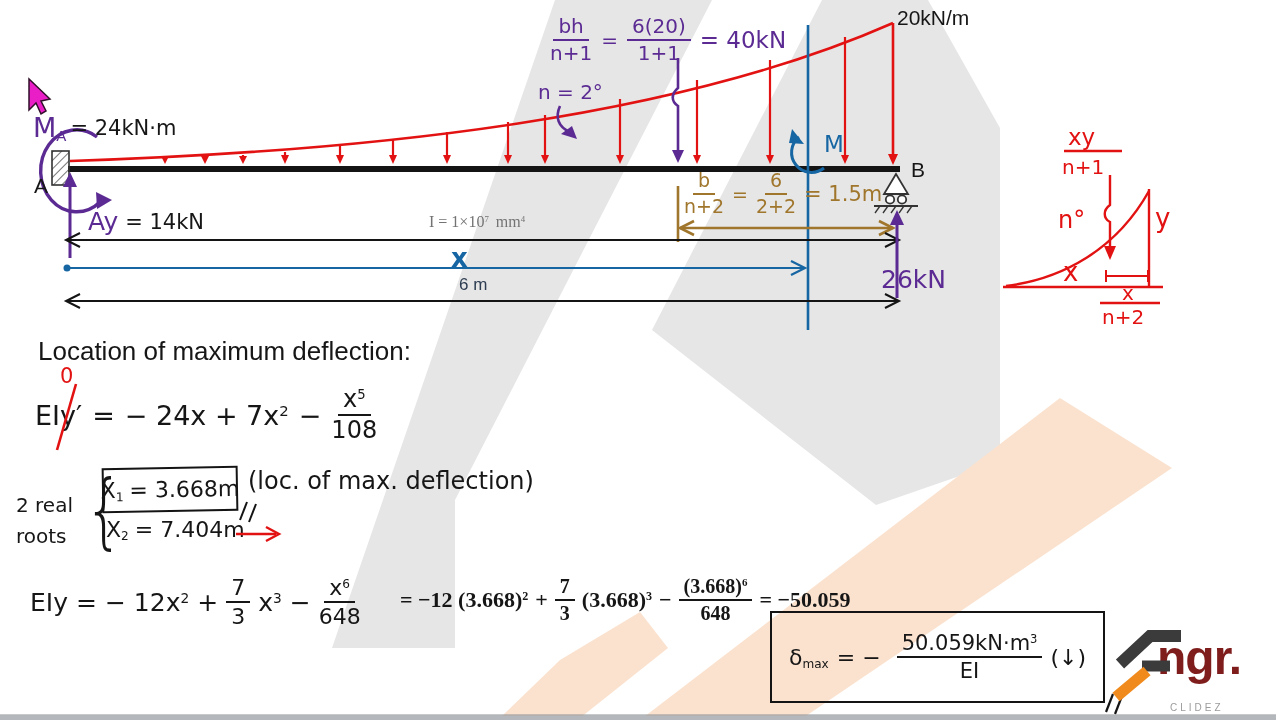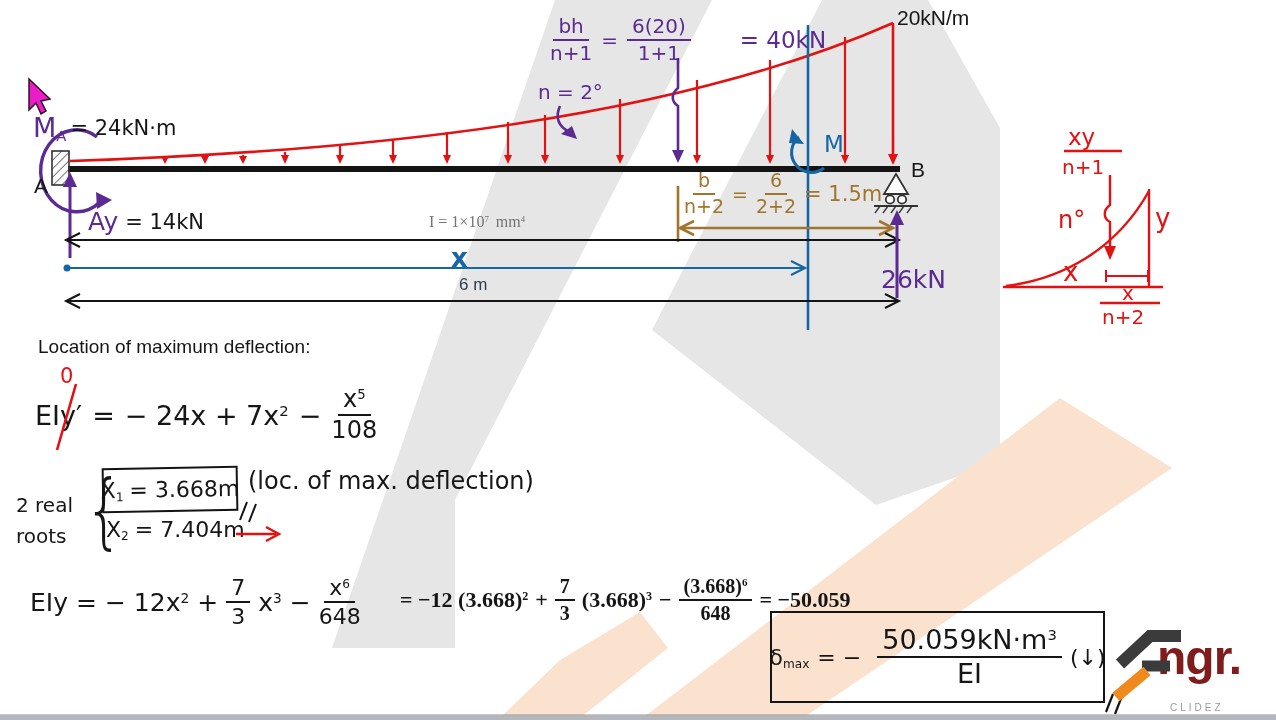--- a/index.html
+++ b/index.html
@@ -170,21 +170,21 @@
   <div class="abs hw purple row" style="left:550px;top:16px;gap:9px;font-size:20px;">
     <span class="frac">
         <span class="num">bh</span>
         <span class="den">n+1</span>
       </span>
     <span>=</span>
     <span class="frac">
         <span class="num">6(20)</span>
         <span class="den">1+1</span>
       </span>
-    <span style="font-size:23px;margin-left:40px;">= 40kN</span>
+    <span style="font-size:23px;">= 40kN</span>
   </div>
   <div class="abs hw purple" style="left:538px;top:80px;font-size:20px;">n = 2°</div>
   <div class="abs hw blue" style="left:824px;top:131px;font-size:23px;">M</div>
 
   <div class="abs hw brown row" style="left:684px;top:171px;gap:8px;font-size:19px;">
     <span class="frac">
         <span class="num">b</span>
         <span class="den">n+2</span>
       </span>
     <span>=</span>
@@ -204,21 +204,21 @@
   <div class="abs hw purple" style="left:881px;top:265px;font-size:25px;">26kN</div>
 
   <div class="abs hw red" style="left:1068px;top:124px;font-size:23px;">xy</div>
   <div class="abs hw red" style="left:1062px;top:155px;font-size:20px;">n+1</div>
   <div class="abs hw red" style="left:1058px;top:206px;font-size:24px;">n°</div>
   <div class="abs hw red" style="left:1155px;top:203px;font-size:26px;">y</div>
   <div class="abs hw red" style="left:1063px;top:257px;font-size:26px;">x</div>
   <div class="abs hw red" style="left:1122px;top:281px;font-size:20px;">x</div>
   <div class="abs hw red" style="left:1102px;top:305px;font-size:20px;">n+2</div>
 
-  <div class="abs typed ink" style="left:38px;top:336px;font-size:19px;">Location of maximum deflection:</div>
+  <div class="abs typed ink" style="left:38px;top:336px;font-size:26px;">Location of maximum deflection:</div>
 
   <div class="abs hw red" style="left:60px;top:364px;font-size:21px;">0</div>
   <div class="abs hw ink eq" style="left:35px;top:378px;gap:10px;font-size:27px;min-height:74px;">
     <span><span>EIy</span><span>′</span></span>
     <span>=</span>
     <span><span>− 24x + 7x</span><span class="sup">2</span></span>
     <span>−</span>
     <span class="frac" style="font-size:24px;">
       <span class="num"><span>x</span><span class="sup">5</span></span>
       <span class="den">108</span>
@@ -271,21 +271,21 @@
     <span class="frac" style="font-size:20px;">
       <span class="num"><span>(3.668)</span><span class="sup">6</span></span>
       <span class="den">648</span>
     </span>
     <span>= −50.059</span>
   </div>
 
   <div class="abs box hw ink" style="left:770px;top:611px;width:331px;height:88px;gap:8px;border-width:2.5px;font-size:22px;">
     <span><span>δ</span><span class="sub">max</span></span>
     <span>= −</span>
-    <span class="frac" style="font-size:27px;margin-left:8px;">
+    <span class="frac" style="font-size:21px;margin-left:8px;">
       <span class="num"><span>50.059kN·m</span><span class="sup">3</span></span>
       <span class="den">EI</span>
     </span>
     <span>(↓)</span>
   </div>
 
   <div class="abs" style="left:1157px;top:630px;font-family:'Liberation Sans',sans-serif;font-size:48px;font-weight:bold;color:#7f1d1d;letter-spacing:-1px;">ngr.</div>
   <div class="abs typed" style="left:1170px;top:702px;font-size:10px;letter-spacing:3px;color:#9b9b9b;">CLIDEZ</div>
 
   <svg width="1276" height="720" viewBox="0 0 1276 720">

